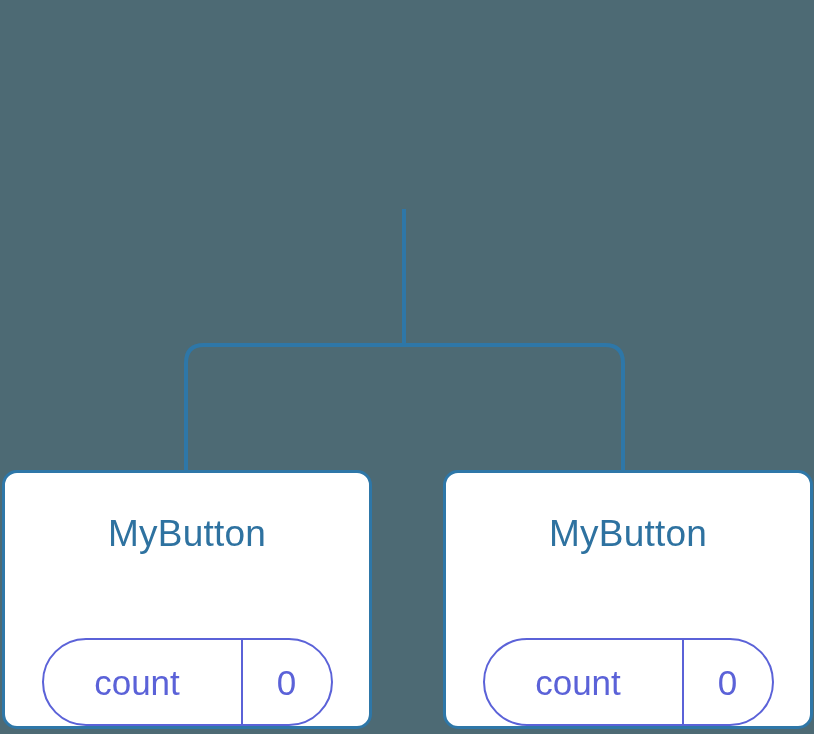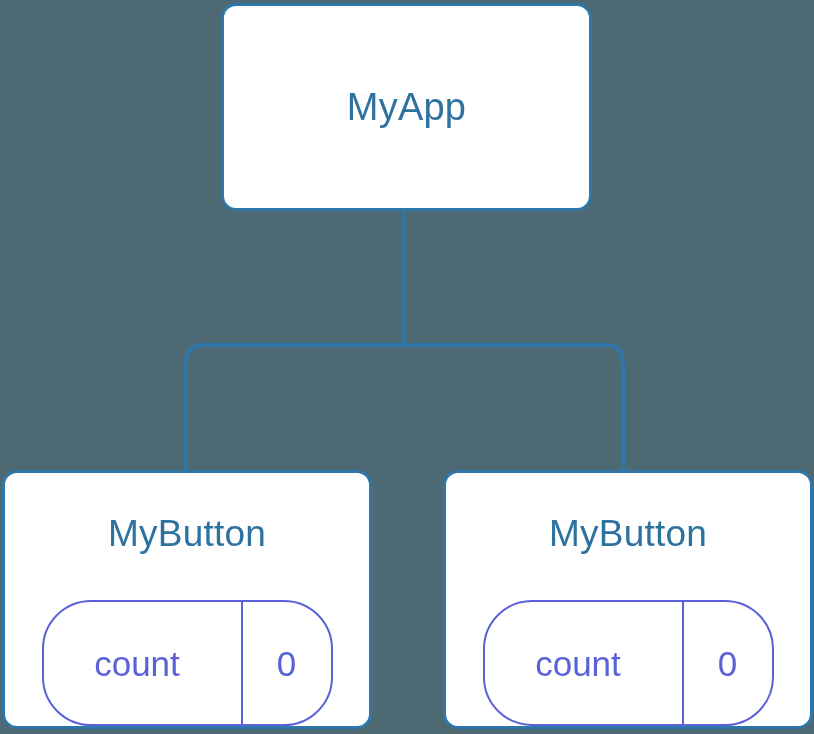--- a/index.html
+++ b/index.html
@@ -73,21 +73,21 @@
     line-height: 1;
     white-space: nowrap;
   }
   .node-root .node-title {
     font-size: 38px;
   }
 
   
   .pill {
     margin-top: 40px;
-    height: 126px;
+    height: 88px;
     border: 2px solid #5b62d8;
     border-radius: 49px;
     box-sizing: border-box;
     display: flex;
     align-items: stretch;
     background: transparent;
     gap: 24px;
   }
   .pill-key,
   .pill-value {
@@ -116,23 +116,20 @@
 
   <svg id="connectors" viewBox="0 0 814 734" width="814" height="734" fill="none" xmlns="http://www.w3.org/2000/svg" aria-hidden="true">
 
     <path d="M404,209 L404,345" stroke="#2e77a8" stroke-width="4" stroke-linecap="butt"></path>
 
     <path d="M405,345 L204,345 Q186,345 186,363 L186,472" stroke="#2e77a8" stroke-width="4" stroke-linecap="butt"></path>
 
     <path d="M403,345 L605,345 Q623,345 623,363 L623,472" stroke="#2e77a8" stroke-width="4" stroke-linecap="butt"></path>
   </svg>
 
-  <div class="node node-root">
-    <span class="node-title">MyApp</span>
-  </div>
 
   <div class="node node-child node-child-left">
     <span class="node-title">MyButton</span>
     <div class="pill">
       <span class="pill-key">count</span>
       <span class="pill-value">0</span>
     </div>
   </div>
 
   <div class="node node-child node-child-right">

